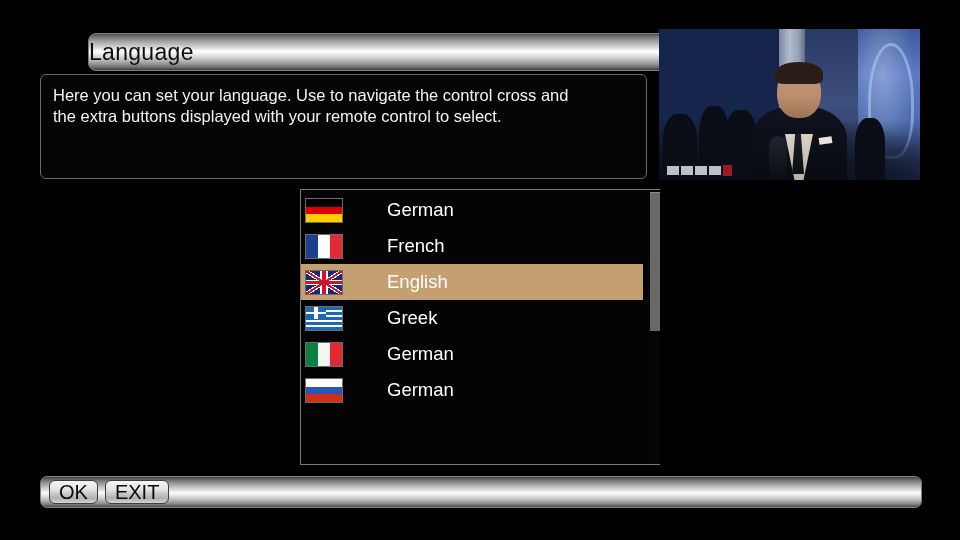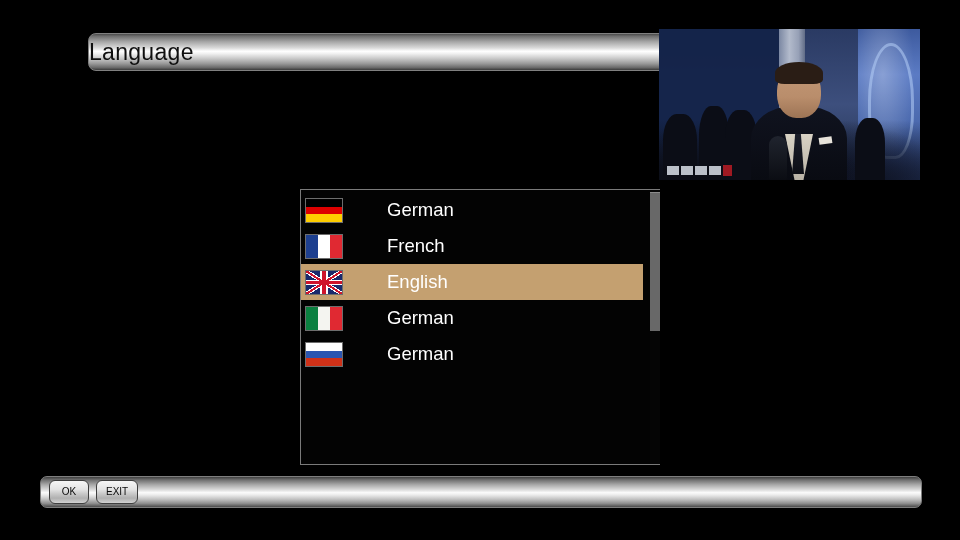--- a/index.html
+++ b/index.html
@@ -342,34 +342,38 @@
     box-sizing: border-box;
     background: linear-gradient(to bottom,
         #f6f6f6 0%,
         #e4e4e4 38%,
         #cbcbcb 56%,
         #b0b0b0 78%,
         #d2d2d2 100%);
     display: flex;
     align-items: center;
     justify-content: center;
-    font-size: 10px;
+    font-size: 20px;
     color: #0a0a0a;
     line-height: 1;
   }
 </style>
 </head>
 <body>
 
 <div id="screen">
 
   <div id="title-bar">
     <div id="title-text">Language</div>
   </div>
 
+  <div id="help-box">
+    <div id="help-text">Here you can set your language. Use to navigate the control cross and
+the extra buttons displayed with your remote control to select.</div>
+  </div>
 
   <div id="video-preview">
     <div class="vp-layer" id="vp-bg"></div>
     <div class="vp-layer" id="vp-drapes"></div>
     <div class="vp-layer" id="vp-pillar"></div>
     <div class="vp-layer" id="vp-wall"></div>
     <div class="vp-layer" id="vp-statue"></div>
     <div class="vp-layer" id="vp-crowd"></div>
     <div class="vp-person" style="left:4px;width:34px;height:66px"></div>
     <div class="vp-person" style="left:40px;width:30px;height:74px"></div>
@@ -402,20 +406,24 @@
           <span class="lang-label">French</span>
         </div>
         <div class="lang-row selected">
           <span class="flag flag-gb">
             <span class="diag"></span>
             <span class="diag2"></span>
           </span>
           <span class="lang-label">English</span>
         </div>
         <div class="lang-row">
+          <span class="flag flag-gr"></span>
+          <span class="lang-label">Greek</span>
+        </div>
+        <div class="lang-row">
           <span class="flag flag-it"></span>
           <span class="lang-label">German</span>
         </div>
         <div class="lang-row">
           <span class="flag flag-ru"></span>
           <span class="lang-label">German</span>
         </div>
       </div>
   </div>
 

